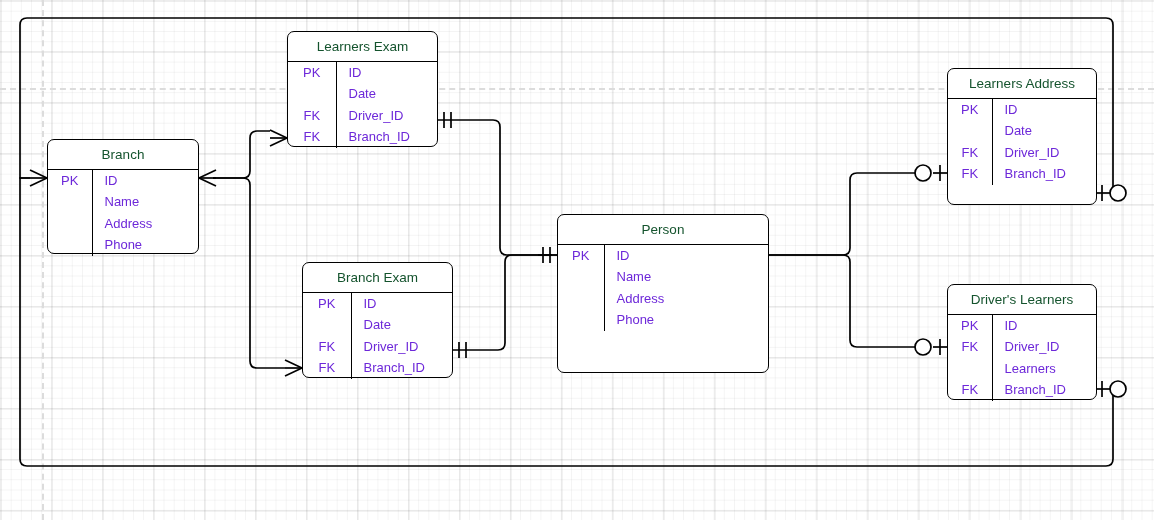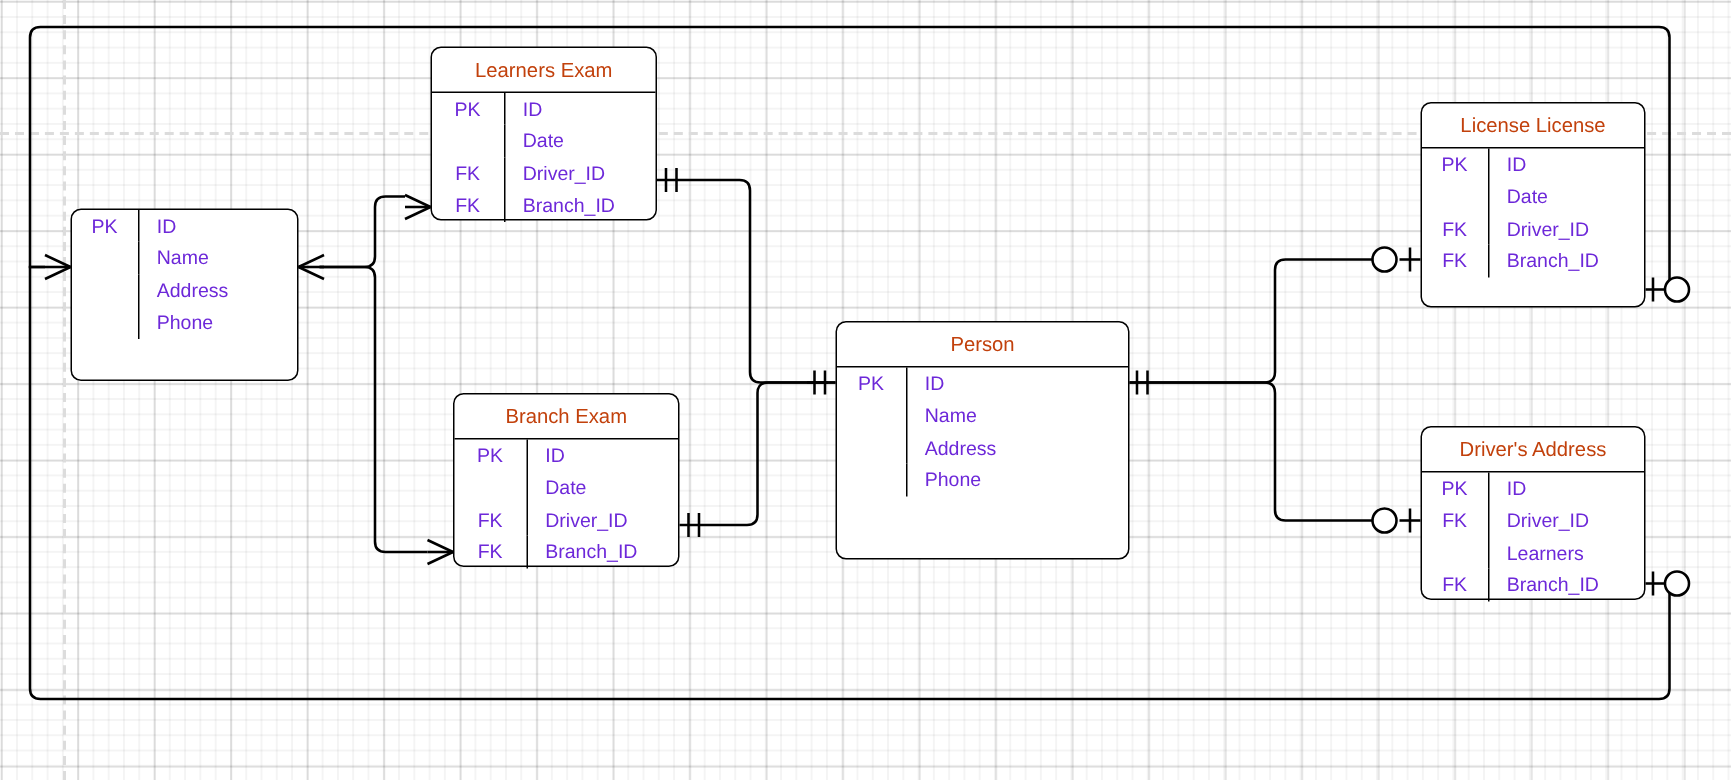--- a/index.html
+++ b/index.html
@@ -50,21 +50,21 @@
     background:#ffffff;
     border:1.7px solid #000000;
     border-radius:7px;
     box-sizing:border-box;
   }
   .entity .ent-title{
     height:30px;
     line-height:30px;
     text-align:center;
     font-size:13.5px;
-    color:#c2410c;
+    color:#14532d;
     border-bottom:1.7px solid #000000;
     box-sizing:border-box;
     white-space:nowrap;
   }
   .attr-table{
     display:table;
     width:100%;
     border-collapse:collapse;
     table-layout:fixed;
   }
@@ -170,20 +170,21 @@
       <line x1="940" y1="165" x2="940" y2="181"></line>
     </g>
     <g>
       <circle cx="923" cy="347" r="8"></circle>
       <line x1="933" y1="347" x2="947" y2="347"></line>
       <line x1="940" y1="339" x2="940" y2="355"></line>
     </g>
   </svg>
 
   <div class="entity" style="left: 47px; top: 139px; width: 152px; height: 115px;">
+    <div class="ent-title">Branch</div>
     <div class="attr-table">
         <div class="attr-row">
           <div class="key-cell" style="width: 44px;">PK</div>
           <div class="name-cell">ID</div>
         </div>
         <div class="attr-row">
           <div class="key-cell" style="width: 44px;"></div>
           <div class="name-cell">Name</div>
         </div>
         <div class="attr-row">
@@ -234,21 +235,21 @@
           <div class="key-cell" style="width: 48px;">FK</div>
           <div class="name-cell">Driver_ID</div>
         </div>
         <div class="attr-row">
           <div class="key-cell" style="width: 48px;">FK</div>
           <div class="name-cell">Branch_ID</div>
         </div>
       </div>
   </div>
 
-  <div class="entity" style="left: 557px; top: 214px; width: 196px; height: 159px;">
+  <div class="entity" style="left: 557px; top: 214px; width: 212px; height: 159px;">
     <div class="ent-title">Person</div>
     <div class="attr-table">
         <div class="attr-row">
           <div class="key-cell" style="width: 46px;">PK</div>
           <div class="name-cell">ID</div>
         </div>
         <div class="attr-row">
           <div class="key-cell" style="width: 46px;"></div>
           <div class="name-cell">Name</div>
         </div>
@@ -257,21 +258,21 @@
           <div class="name-cell">Address</div>
         </div>
         <div class="attr-row">
           <div class="key-cell" style="width: 46px;"></div>
           <div class="name-cell">Phone</div>
         </div>
       </div>
   </div>
 
   <div class="entity" style="left: 947px; top: 68px; width: 150px; height: 137px;">
-    <div class="ent-title">License License</div>
+    <div class="ent-title">Learners Address</div>
     <div class="attr-table">
         <div class="attr-row">
           <div class="key-cell" style="width: 44px;">PK</div>
           <div class="name-cell">ID</div>
         </div>
         <div class="attr-row">
           <div class="key-cell" style="width: 44px;"></div>
           <div class="name-cell">Date</div>
         </div>
         <div class="attr-row">
@@ -279,21 +280,21 @@
           <div class="name-cell">Driver_ID</div>
         </div>
         <div class="attr-row">
           <div class="key-cell" style="width: 44px;">FK</div>
           <div class="name-cell">Branch_ID</div>
         </div>
       </div>
   </div>
 
   <div class="entity" style="left: 947px; top: 284px; width: 150px; height: 116px;">
-    <div class="ent-title">Driver's Address</div>
+    <div class="ent-title">Driver's Learners</div>
     <div class="attr-table">
         <div class="attr-row">
           <div class="key-cell" style="width: 44px;">PK</div>
           <div class="name-cell">ID</div>
         </div>
         <div class="attr-row">
           <div class="key-cell" style="width: 44px;">FK</div>
           <div class="name-cell">Driver_ID</div>
         </div>
         <div class="attr-row">

